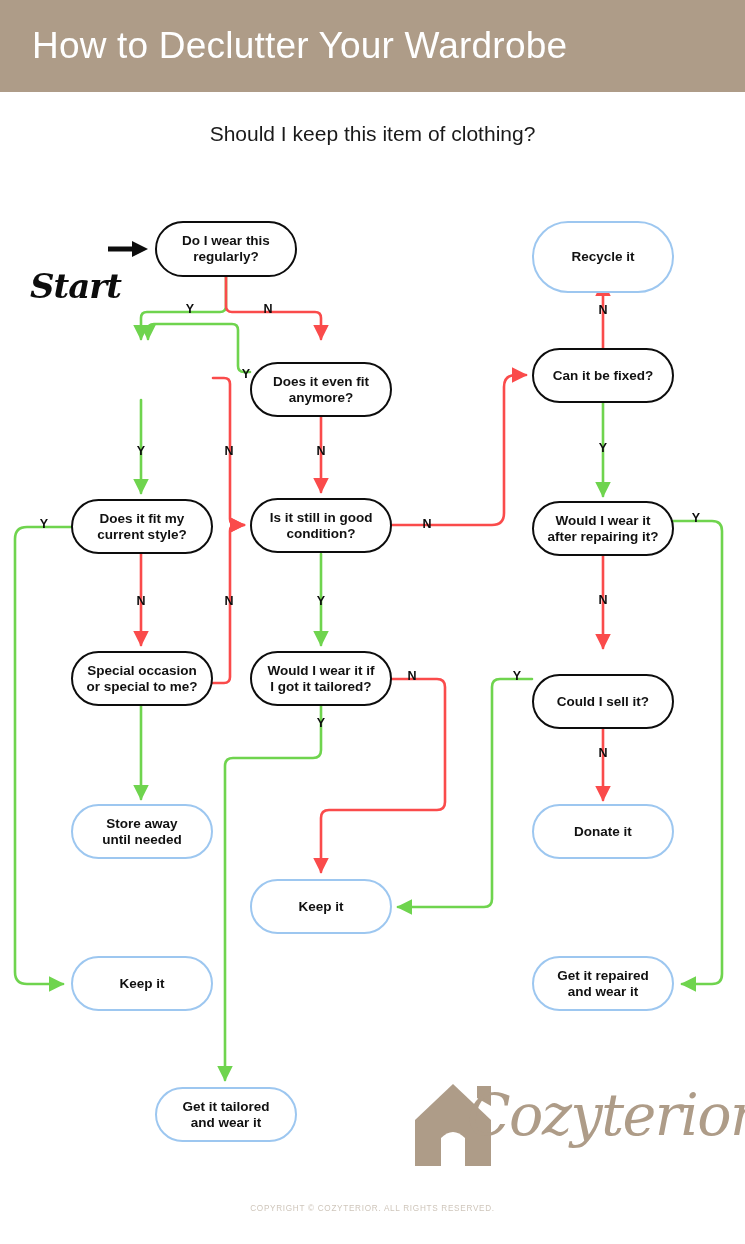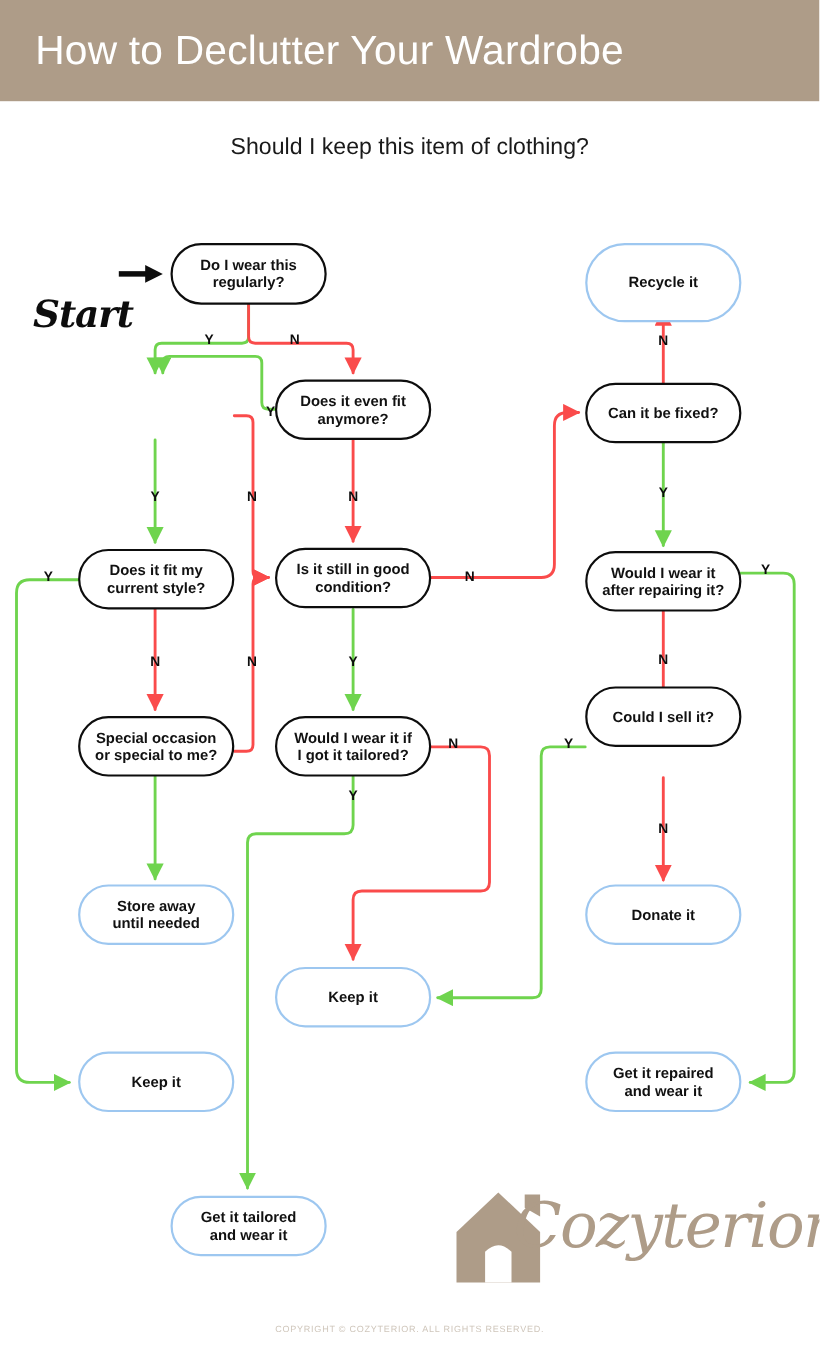--- a/index.html
+++ b/index.html
@@ -123,35 +123,35 @@
       <text x="517" y="680">Y</text>
       <text x="603" y="757">N</text>
     </g>
   </svg>
 
   <div id="start-label">Start</div>
 
   <div class="node decision" style="left:155px;top:221px;width:142px;height:56px;">Do I wear this<br>regularly?</div>
 
 
-  <div class="node decision" style="left:250px;top:345px;width:142px;height:55px;">Does it even fit<br>anymore?</div>
+  <div class="node decision" style="left:250px;top:362px;width:142px;height:55px;">Does it even fit<br>anymore?</div>
 
   <div class="node decision" style="left:71px;top:499px;width:142px;height:55px;">Does it fit my<br>current style?</div>
 
   <div class="node decision" style="left:250px;top:498px;width:142px;height:55px;">Is it still in good<br>condition?</div>
 
   <div class="node decision" style="left:71px;top:651px;width:142px;height:55px;">Special occasion<br>or special to me?</div>
 
   <div class="node decision" style="left:250px;top:651px;width:142px;height:55px;">Would I wear it if<br>I got it tailored?</div>
 
   <div class="node decision" style="left:532px;top:348px;width:142px;height:55px;">Can it be fixed?</div>
 
   <div class="node decision" style="left:532px;top:501px;width:142px;height:55px;">Would I wear it<br>after repairing it?</div>
 
-  <div class="node decision" style="left:532px;top:624px;width:142px;height:55px;">Could I sell it?</div>
+  <div class="node decision" style="left:532px;top:674px;width:142px;height:55px;">Could I sell it?</div>
 
   <div class="node terminal" style="left:532px;top:221px;width:142px;height:72px;">Recycle it</div>
 
   <div class="node terminal" style="left:71px;top:804px;width:142px;height:55px;">Store away<br>until needed</div>
 
   <div class="node terminal" style="left:250px;top:879px;width:142px;height:55px;">Keep it</div>
 
   <div class="node terminal" style="left:71px;top:956px;width:142px;height:55px;">Keep it</div>
 
   <div class="node terminal" style="left:532px;top:804px;width:142px;height:55px;">Donate it</div>

